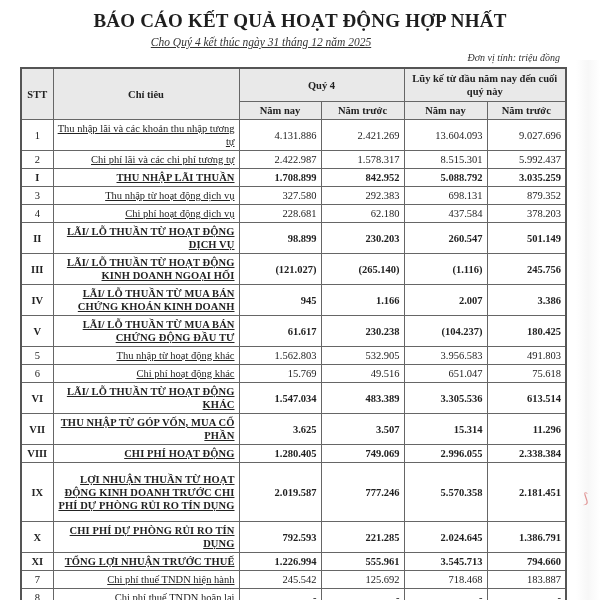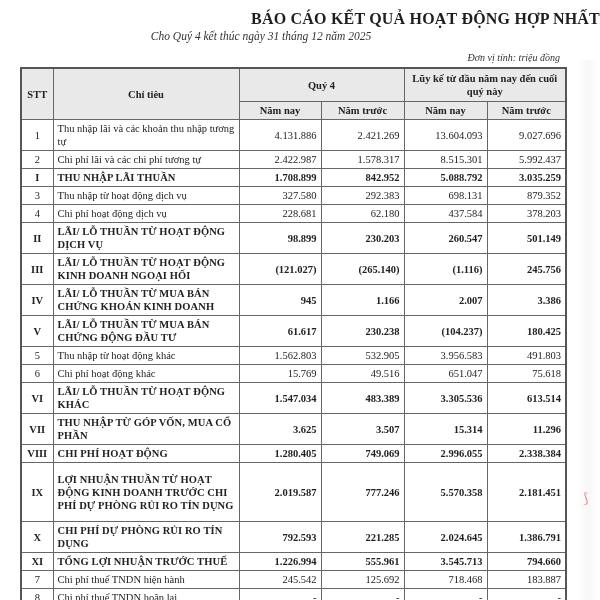--- a/index.html
+++ b/index.html
@@ -5,26 +5,26 @@
     html, body { margin: 0; padding: 0; }
     body {
       width: 600px; height: 600px; overflow: hidden;
       background: #ffffff;
       font-family: "Liberation Serif", "DejaVu Serif", serif;
       color: #222;
       position: relative;
     }
     .title {
       position: absolute; left: 0; top: 10px; width: 600px;
-      text-align: right; font-weight: bold; font-size: 16px; letter-spacing: 0.2px;
+      text-align: center; font-weight: bold; font-size: 19px; letter-spacing: 0.2px;
       color: #1e1e1e;
     }
     .subtitle {
-      position: absolute; left: 0; top: 30px; width: 522px;
-      text-align: center; font-style: italic; font-size: 11.5px; color: #333;
+      position: absolute; left: 0; top: 36px; width: 522px;
+      text-align: center; font-style: italic; font-size: 11.5px; color: #333; text-decoration: underline;
     }
     .unit {
       position: absolute; right: 40px; top: 52px;
       font-style: italic; font-size: 10px; color: #333;
     }
     table {
       position: absolute; left: 20px; top: 67px;
       border-collapse: collapse;
       width: 545px;
       table-layout: fixed;
@@ -32,21 +32,21 @@
     }
     td, th {
       border: 1px solid #666;
       font-size: 10.5px;
       padding: 1px 4px;
       line-height: 13px;
       vertical-align: middle;
     }
     th { background: #e9e9e9; font-weight: bold; text-align: center; }
     .c-stt { width: 26px; text-align: center; }
-    .c-name { width: 177px; text-align: left; }
+    .c-name { width: 177px; text-align: right; text-decoration: underline; }
     .c-num { text-align: right; }
     tr.bold td { font-weight: bold; }
     tr.bold td.c-name { letter-spacing: 0.1px; }
     .h1 th { height: 30px; }
     .h2 th { height: 15px; }
     tr.r1 td { height: 15px; }
     tr.r2 td { height: 28px; }
     tr.r4 td { height: 56px; }
     .stamp {
       position: absolute; left: 583px; top: 490px; width: 14px; height: 40px;

